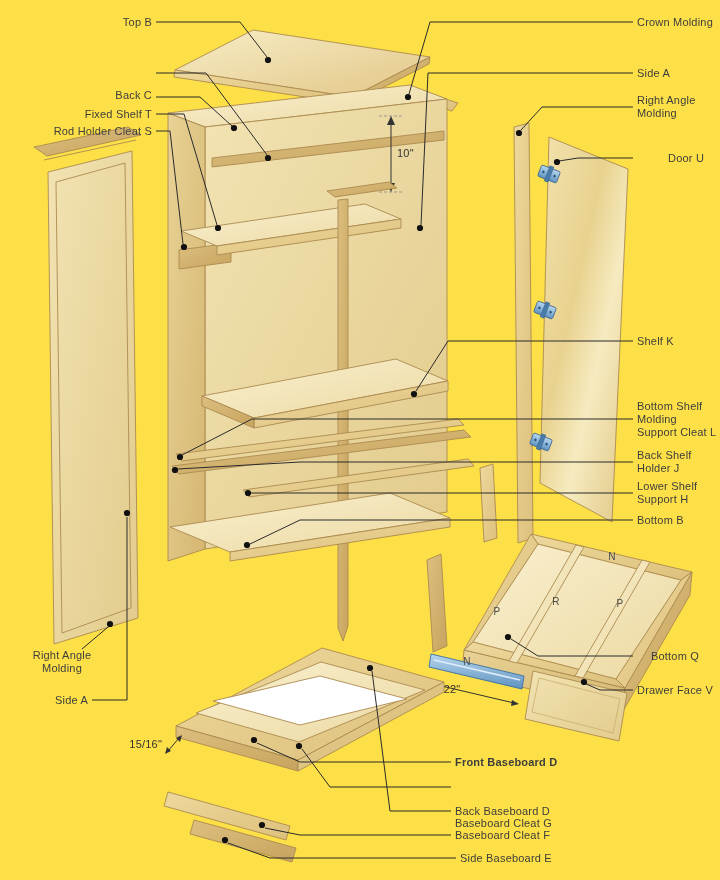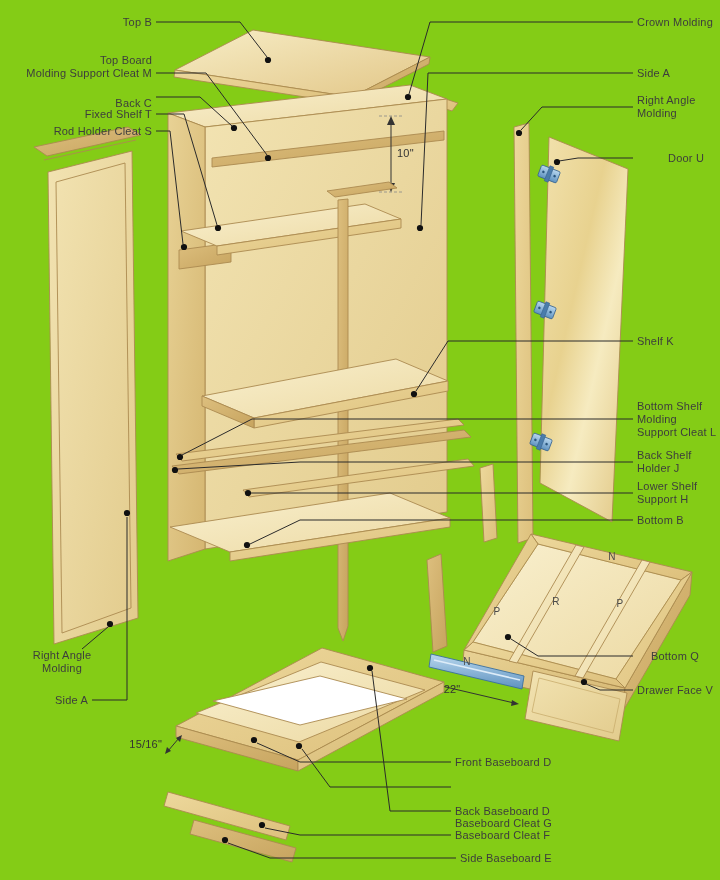--- a/index.html
+++ b/index.html
@@ -1,17 +1,17 @@
 <!DOCTYPE html>
 <html><head>
 <meta charset="utf-8">
 <style>
   html,body { margin:0; padding:0; background:#ffffff; }
   #stage {
-    position:relative; width:720px; height:880px; background:#84cc16;
+    position:relative; width:720px; height:880px; background:#fde047;
     overflow:hidden; font-family:"Liberation Sans", sans-serif;
   }
   svg.layer { position:absolute; left:0; top:0; }
   .w { stroke:#ab8a50; stroke-width:0.9; stroke-linejoin:round; }
   .dim { stroke:#333; stroke-width:1; fill:none; }
   .dimtick { stroke:#888; stroke-width:0.8; stroke-dasharray:3,2; }
   .leader { fill:none; stroke:#2b2b2b; stroke-width:1; }
   .dot { fill:#101010; }
   .anno {
     position:absolute; color:#3d3d3d; font-size:11px; line-height:13px;
@@ -250,25 +250,21 @@
       <circle cx="370" cy="668" r="3.1" class="dot"></circle>
       <polyline points="451,835 300,835 265,828" class="leader"></polyline>
       <circle cx="262" cy="825" r="3.1" class="dot"></circle>
       <polyline points="456,858 270,858 228,843" class="leader"></polyline>
       <circle cx="225" cy="840" r="3.1" class="dot"></circle>
     </svg>
 
 <div class="anno kind-label align-right" style="top: 15.5px; right: 568px;">
       <div>Top B</div>
     </div>
-    <div class="anno kind-label align-right" style="top: 54px; right: 568px;">
-      <div>Top Board</div>
-      <div>Molding Support Cleat M</div>
-    </div>
-    <div class="anno kind-label align-right" style="top: 97px; right: 568px; margin-left: 20px;">
+    <div class="anno kind-label align-right" style="top: 89px; right: 568px; margin-left: 20px;">
       <div>Back C</div>
     </div>
     <div class="anno kind-label align-right" style="top: 107.5px; right: 568px;">
       <div>Fixed Shelf T</div>
     </div>
     <div class="anno kind-label align-right" style="top: 124.5px; right: 568px;">
       <div>Rod Holder Cleat S</div>
     </div>
     <div class="anno kind-label align-center" style="top: 649px; left: 62px; transform: translateX(-50%);">
       <div>Right Angle</div>
@@ -308,21 +304,21 @@
     </div>
     <div class="anno kind-label align-left" style="top: 513.5px; left: 637px; text-align: center;">
       <div>Bottom B</div>
     </div>
     <div class="anno kind-label align-left" style="top: 649.5px; left: 637px; padding-left: 14px;">
       <div>Bottom Q</div>
     </div>
     <div class="anno kind-label align-left" style="top: 683.5px; left: 637px;">
       <div>Drawer Face V</div>
     </div>
-    <div class="anno kind-label align-left" style="top: 755.5px; left: 455px;">
+    <div class="anno kind-label align-left" style="top: 755.5px; left: 455px; font-weight: bold;">
       <div>Front Baseboard D</div>
     </div>
     <div class="anno kind-label align-left" style="top: 780.5px; left: 455px; margin-top: 36px;">
       <div>Baseboard Cleat G</div>
     </div>
     <div class="anno kind-label align-left" style="top: 804.5px; left: 455px;">
       <div>Back Baseboard D</div>
     </div>
     <div class="anno kind-label align-left" style="top: 828.5px; left: 455px;">
       <div>Baseboard Cleat F</div>

